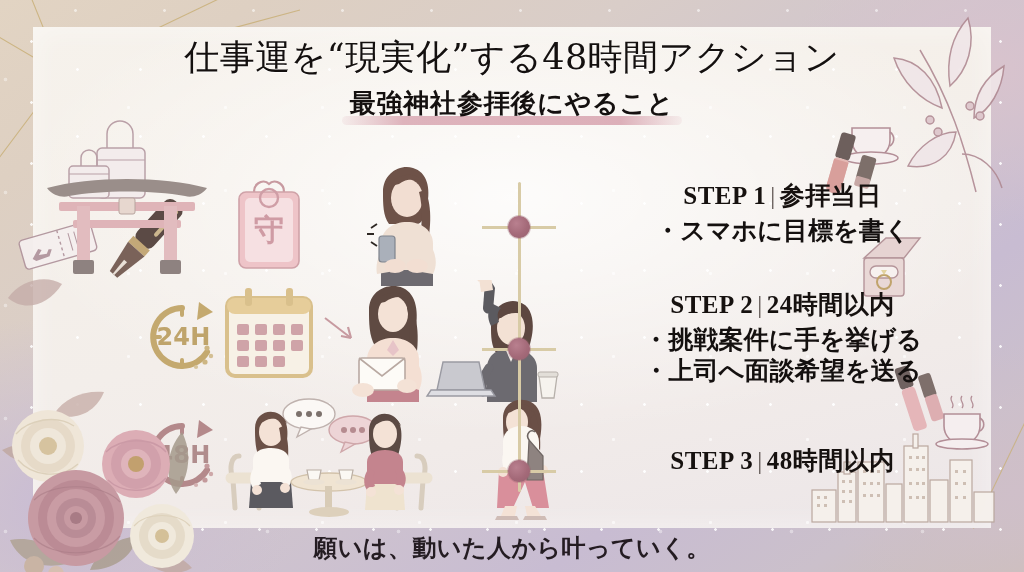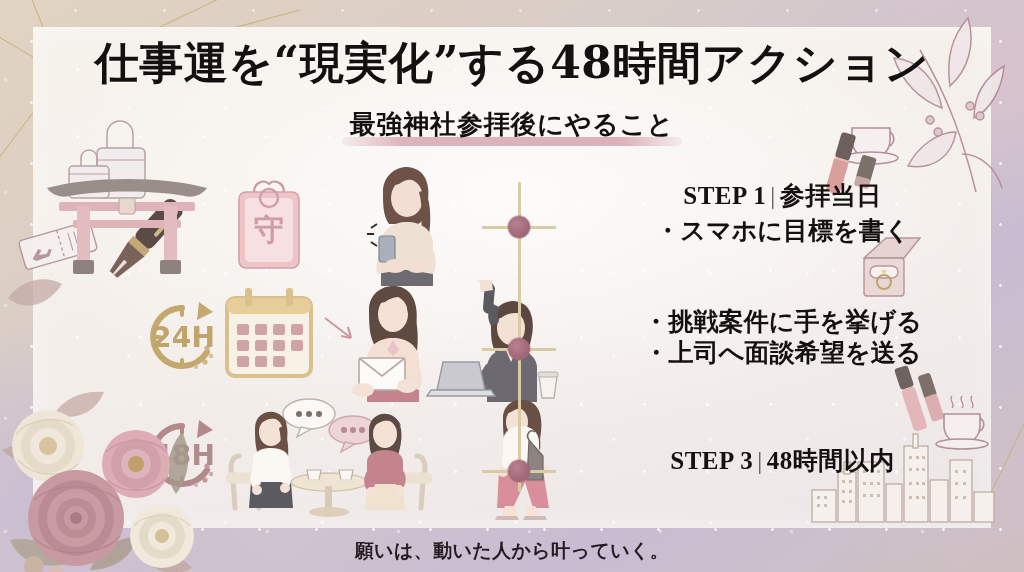--- a/index.html
+++ b/index.html
@@ -57,31 +57,31 @@
   .deco { position:absolute; pointer-events:none; }
   .deco svg { display:block; overflow:visible; }
 
   
   #header {
     position:absolute; left:0; right:0; top:38px;
     text-align:center; z-index:6;
   }
   #title {
     font-family:"DejaVu Serif","Liberation Serif",serif;
-    font-weight:700;
-    font-size:44px;
+    font-weight:400;
+    font-size:35px;
     letter-spacing:.012em;
     color:#14100f;
     line-height:1.12;
     text-shadow:0 1px 0 rgba(255,255,255,.7);
   }
   #subtitle-wrap {
     position:relative;
     display:inline-block;
-    margin-top:20px;
+    margin-top:9px;
     padding:0 12px 4px;
   }
   #subtitle {
     position:relative; z-index:2;
     font-family:"DejaVu Serif","Liberation Serif",serif;
     font-weight:700;
     font-size:26px;
     letter-spacing:.03em;
     color:#14100f;
   }
@@ -113,21 +113,21 @@
     display:flex; align-items:center;
   }
 
   .badge { position:relative; width:78px; height:78px; margin-left:110px; flex:0 0 auto; }
   .badge svg { position:absolute; inset:0; }
   .badge .badge-label {
     position:absolute; inset:0;
     display:flex; align-items:center; justify-content:center;
     font-family:"DejaVu Sans","Liberation Sans",sans-serif;
     font-weight:700;
-    font-size:28px;
+    font-size:24px;
     letter-spacing:.01em;
     padding-left:3px;
   }
   .badge.gold  .badge-label { color:#bfa46b; }
   .badge.rose  .badge-label { color:#b08c8c; }
 
   .illus-art { flex:1 1 auto; position:relative; height:100%; }
 
   
   #timeline { position:relative; }
@@ -192,21 +192,21 @@
 
   
   #footer {
     position:absolute; left:0; right:0; bottom:8px;
     text-align:center;
     z-index:6;
   }
   #footer-text {
     font-family:"DejaVu Serif","Liberation Serif",serif;
     font-weight:700;
-    font-size:19px;
+    font-size:24px;
     letter-spacing:.02em;
     color:#241c22;
   }
 </style>
 </head>
 <body>
 
 <div id="canvas">
 
   <div class="speckles"></div>
@@ -730,20 +730,23 @@
       <div class="step">
         <div class="step-head">
           <span>STEP 1</span><span class="sep">|</span><span>参拝当日</span>
         </div>
         <ul class="step-bullets">
           <li>・スマホに目標を書く</li>
         </ul>
       </div>
 
       <div class="step">
+        <div class="step-head">
+          <span>STEP 2</span><span class="sep">|</span><span>24時間以内</span>
+        </div>
         <ul class="step-bullets">
           <li>・挑戦案件に手を挙げる</li>
           <li>・上司へ面談希望を送る</li>
         </ul>
       </div>
 
       <div class="step">
         <div class="step-head">
           <span>STEP 3</span><span class="sep">|</span><span>48時間以内</span>
         </div>

